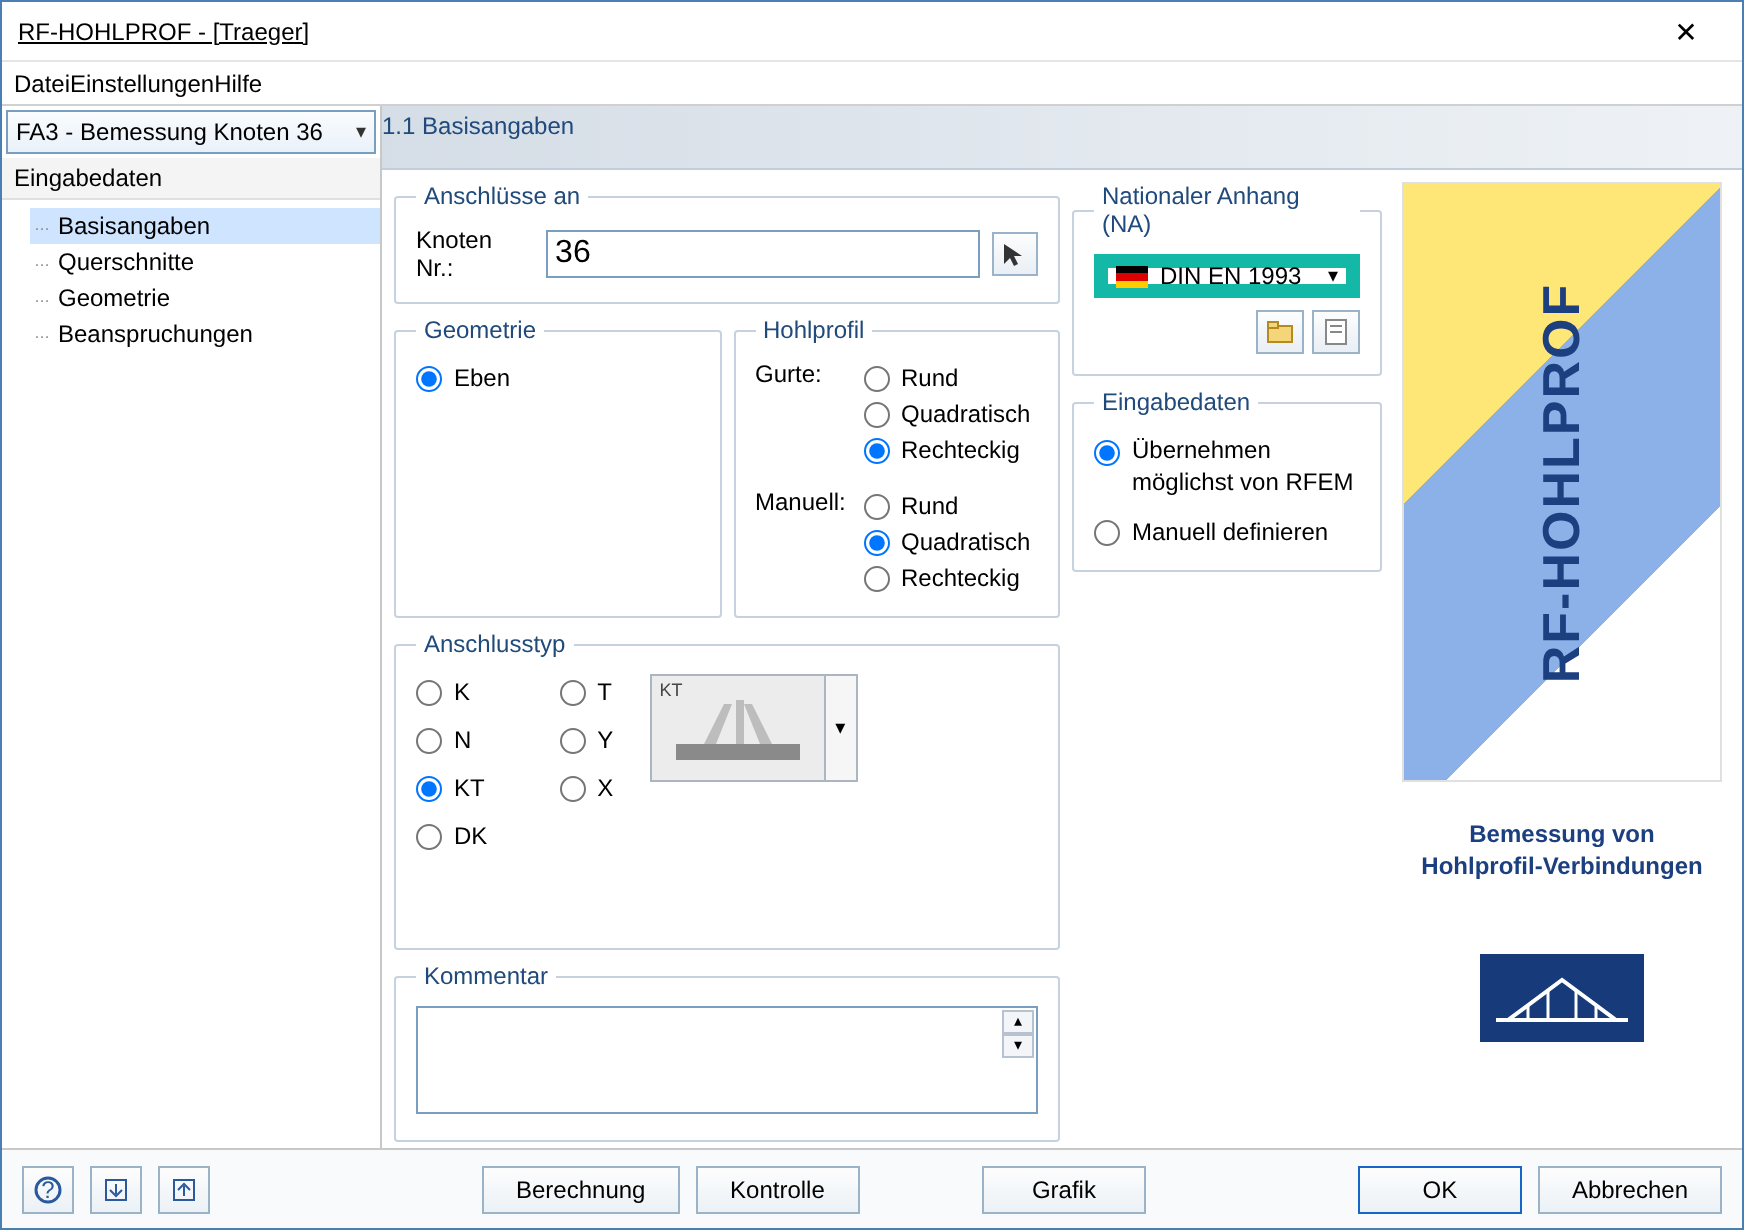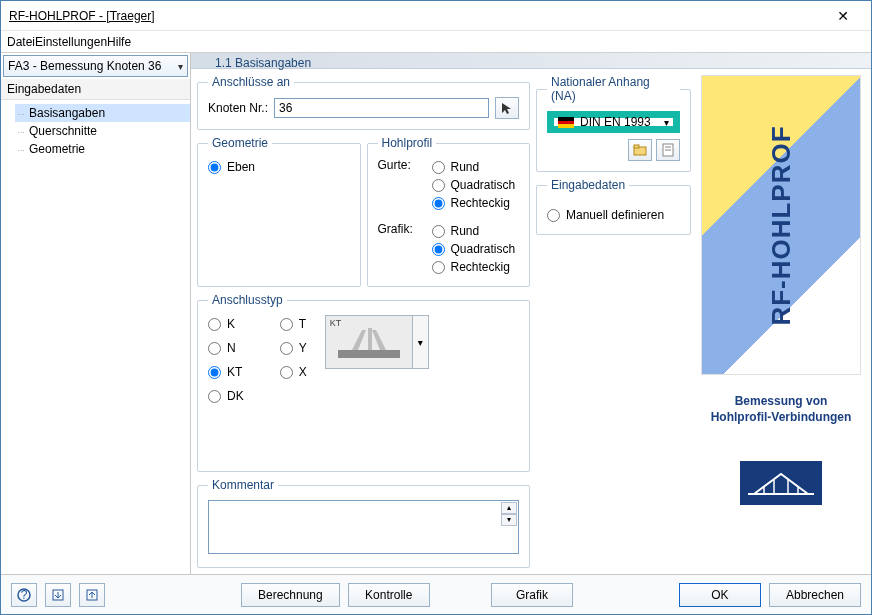--- a/index.html
+++ b/index.html
@@ -13,31 +13,31 @@
   .body { flex: 1; display: flex; overflow: hidden; }
   .sidebar { width: 190px; border-right: 1px solid #c8c8c8; display: flex; flex-direction: column; background: #fff; }
   .combo { height: 22px; margin: 2px; border: 1px solid #7a9ebf; background: linear-gradient(#fafcfe,#e9f1f9); display:flex; align-items:center; padding:0 4px; position:relative; }
   .combo .caret { position:absolute; right:4px; font-size:10px; color:#333; }
   .tree-head { padding: 3px 6px; background:#f4f4f4; border-bottom:1px solid #e0e0e0; }
   .tree { padding: 4px 0 4px 14px; }
   .tree-item { padding: 2px 4px 2px 14px; cursor: default; position:relative; }
   .tree-item::before { content:"…"; position:absolute; left:2px; color:#888; font-size:8px; top:4px; }
   .tree-item.sel { background:#cfe4ff; }
   .main { flex:1; display:flex; flex-direction:column; }
-  .page-title { height:16px; background: linear-gradient(to right,#d5dde6,#eef2f6); color:#204a7b; padding:3px 24px; font-weight:400; border-bottom:1px solid #c2cedb; }
+  .page-title { height:32px; background: linear-gradient(to right,#d5dde6,#eef2f6); color:#204a7b; padding:3px 0; font-weight:400; border-bottom:1px solid #c2cedb; }
   .content { flex:1; display:flex; padding:6px; gap:6px; overflow:hidden; }
   .col { display:flex; flex-direction:column; gap:6px; }
   .col.left { flex:1.15; }
   .col.mid { width:155px; }
   .col.right { width:168px; }
   fieldset.group { border:1px solid #c6d2df; border-radius:2px; padding:8px 10px 10px; margin:0; }
   fieldset.group > legend { color:#204a7b; padding:0 4px; font-size:12px; }
   .row { display:flex; align-items:center; gap:6px; }
   .label { color:#000; }
-  input[type=text], textarea { border:1px solid #7a9ebf; padding:2px 4px; font-size:12px; background:#fff; }
+  input[type=text], textarea { border:1px solid #7a9ebf; padding:2px 4px; font-size:16px; background:#fff; }
   .knoten-input { flex:1; }
   .icon-btn { width:24px; height:22px; border:1px solid #9bb3c9; background:linear-gradient(#fdfdfd,#e9eff5); display:inline-flex; align-items:center; justify-content:center; cursor:default; }
   .radio-row { display:flex; align-items:center; gap:6px; padding:2px 0; }
   .radio-row input { margin:0; }
   .sublabel { width:48px; }
   .two-col { display:flex; gap:36px; }
   .conn-col { display:flex; flex-direction:column; gap:6px; }
   .anschluss-body { display:flex; gap:18px; align-items:flex-start; }
   .thumb { width:88px; height:54px; border:1px solid #aab6c2; background:#ececec; display:flex; align-items:center; justify-content:center; position:relative; }
   .thumb .kt { position:absolute; top:2px; left:4px; font-size:9px; color:#444; }
@@ -87,20 +87,21 @@
     <div class="sidebar">
       <div class="combo">
         <span>FA3 - Bemessung Knoten 36</span>
         <span class="caret">▾</span>
       </div>
       <div class="tree-head">Eingabedaten</div>
       <div class="tree">
         <div class="tree-item sel">Basisangaben</div>
         <div class="tree-item">Querschnitte</div>
         <div class="tree-item">Geometrie</div>
+        <div class="tree-item">Beanspruchungen</div>
       </div>
     </div>
 
     <div class="main">
       <div class="page-title">1.1 Basisangaben</div>
 
       <div class="content">
 
         <div class="col left">
 
@@ -139,21 +140,21 @@
                       <input type="radio" name="gurte" style="">
                       <span>Quadratisch</span>
                     </div>
                   <div class="radio-row">
                       <input type="radio" name="gurte" checked="" style="">
                       <span>Rechteckig</span>
                     </div>
                 </div>
               </div>
               <div class="row" style="align-items:flex-start; margin-top:10px;">
-                <span class="sublabel">Grafik:</span>
+                <span class="sublabel">Manuell:</span>
                 <div>
                   <div class="radio-row">
                       <input type="radio" name="streben" style="">
                       <span>Rund</span>
                     </div>
                   <div class="radio-row">
                       <input type="radio" name="streben" checked="" style="">
                       <span>Quadratisch</span>
                     </div>
                   <div class="radio-row">
@@ -250,20 +251,24 @@
                     <rect x="2" y="1" width="10" height="12" fill="#fff" stroke="#888"></rect>
                     <line x1="4" y1="4" x2="10" y2="4" stroke="#888"></line>
                     <line x1="4" y1="7" x2="10" y2="7" stroke="#888"></line>
                   </svg>
               </span>
             </div>
           </fieldset>
 
           <fieldset class="group">
             <legend>Eingabedaten</legend>
+            <div class="radio-row" style="align-items:flex-start;">
+                <input type="radio" name="ed" checked="" style="margin-top: 2px;">
+                <span style="line-height:1.3;">Übernehmen möglichst von RFEM</span>
+              </div>
             <div class="radio-row" style="margin-top:6px;">
                 <input type="radio" name="ed" style="">
                 <span>Manuell definieren</span>
               </div>
           </fieldset>
         </div>
 
         <div class="col right brand">
           <div class="brand-art">
             <div class="brand-text">RF-HOHLPROF</div>

